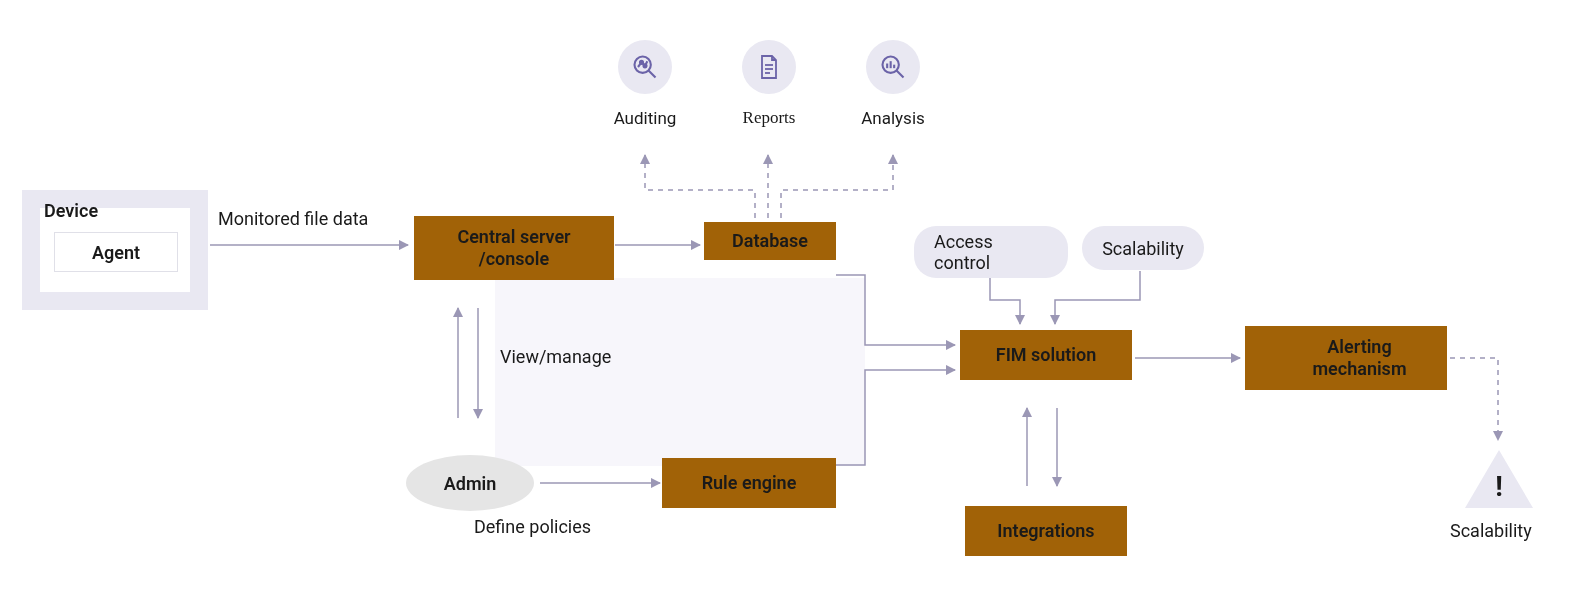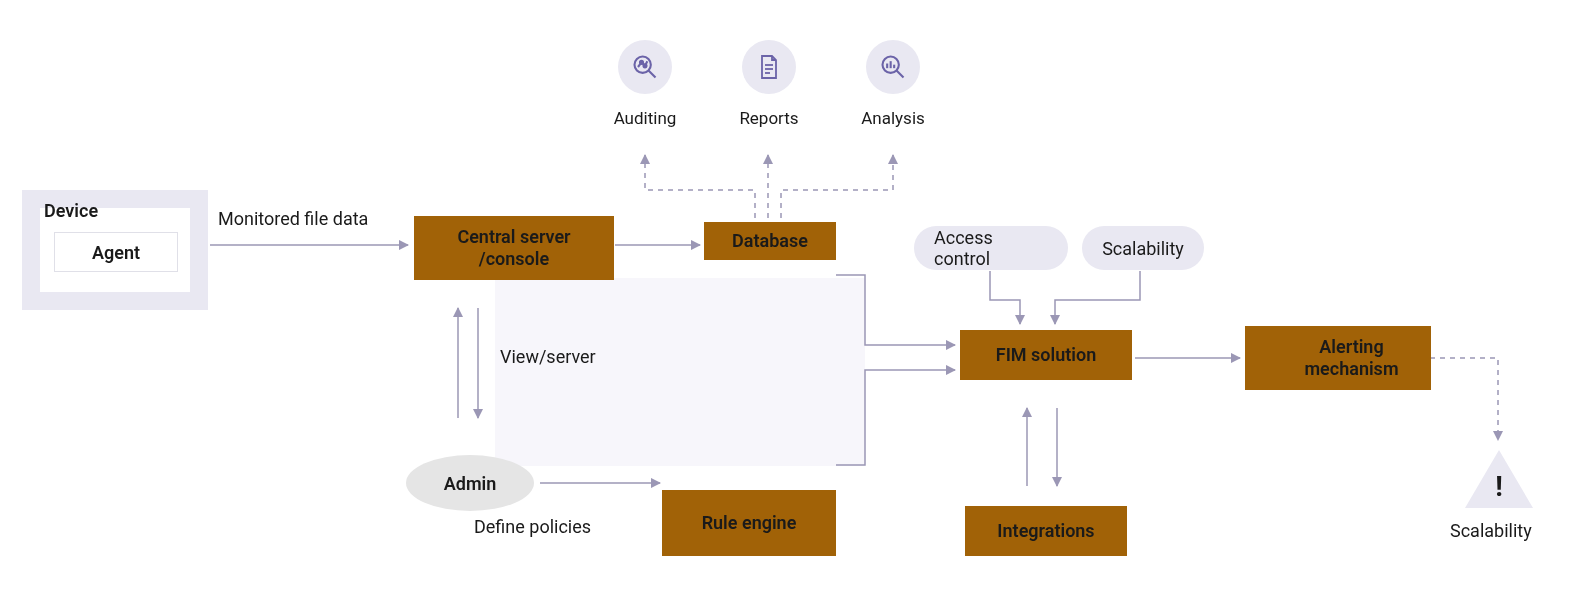--- a/index.html
+++ b/index.html
@@ -154,37 +154,37 @@
 </div>
 <div class="device-title" style="left:44px; top:200px;">Device</div>
 <div class="node agent-inner" style="left:54px; top:232px; width:124px; height:40px;">Agent</div>
 
 <div class="label" style="left:218px; top:208px;">Monitored file data</div>
 
 <div class="node rect-box" style="left:414px; top:216px; width:200px; height:64px;">Central server /console</div>
 
 <div class="node rect-box" style="left:704px; top:222px; width:132px; height:38px;">Database</div>
 
-<div class="label" style="left:500px; top:346px;">View/server</div>
+<div class="label" style="left:500px; top:346px;">View/manage</div>
 
 <div class="node ellipse" style="left:406px; top:455px; width:128px; height:56px;">Admin</div>
 
 <div class="label" style="left:474px; top:516px;">Define policies</div>
 
-<div class="node rect-box" style="left:662px; top:458px; width:174px; height:66px;margin-top:32px;">Rule engine</div>
-
-<div class="node pill" style="left:914px; top:226px; width:154px; height:44px;">Access control</div>
+<div class="node rect-box" style="left:662px; top:458px; width:174px; height:50px;">Rule engine</div>
+
+<div class="node pill" style="left:914px; top:226px; width:154px; height:52px;">Access control</div>
 
 <div class="node pill" style="left:1082px; top:226px; width:122px; height:44px;">Scalability</div>
 
 <div class="node rect-box" style="left:960px; top:330px; width:172px; height:50px;">FIM solution</div>
 
 <div class="node rect-box" style="left:965px; top:506px; width:162px; height:50px;">Integrations</div>
 
-<div class="node rect-box" style="left:1245px; top:326px; width:186px; height:64px;padding-left:37px;">Alerting mechanism</div>
+<div class="node rect-box" style="left:1245px; top:326px; width:202px; height:64px;padding-left:37px;">Alerting mechanism</div>
 
 <div class="node icon-circle" style="left:618px; top:40px;">
   <svg width="28" height="28" viewBox="0 0 24 24" fill="none" stroke="#6b63a8" stroke-width="1.8">
     <circle cx="10" cy="10" r="7"></circle>
     <line x1="15" y1="15" x2="21" y2="21"></line>
     <polyline points="6,12 9,8 12,11 14,7" stroke-linejoin="round"></polyline>
     <circle cx="9" cy="8" r="1.3" fill="#6b63a8"></circle>
     <circle cx="12" cy="11" r="1.3" fill="#6b63a8"></circle>
   </svg>
 </div>
@@ -192,21 +192,21 @@
 
 <div class="node icon-circle" style="left:742px; top:40px;">
   <svg width="26" height="28" viewBox="0 0 24 28" fill="none" stroke="#6b63a8" stroke-width="1.8">
     <path d="M5 3 h10 l4 4 v18 h-14 z"></path>
     <path d="M15 3 v4 h4"></path>
     <line x1="8" y1="12" x2="16" y2="12"></line>
     <line x1="8" y1="16" x2="16" y2="16"></line>
     <line x1="8" y1="20" x2="13" y2="20"></line>
   </svg>
 </div>
-<div class="icon-label" style="left:709px; top:98px;">Reports</div>
+<div class="icon-label" style="left:709px; top:98px;font-family:Liberation Serif, serif;">Reports</div>
 
 <div class="node icon-circle" style="left:866px; top:40px;">
   <svg width="28" height="28" viewBox="0 0 24 24" fill="none" stroke="#6b63a8" stroke-width="1.8">
     <circle cx="10" cy="10" r="7"></circle>
     <line x1="15" y1="15" x2="21" y2="21"></line>
     <line x1="7" y1="13" x2="7" y2="9"></line>
     <line x1="10" y1="13" x2="10" y2="7"></line>
     <line x1="13" y1="13" x2="13" y2="10"></line>
   </svg>
 </div>

